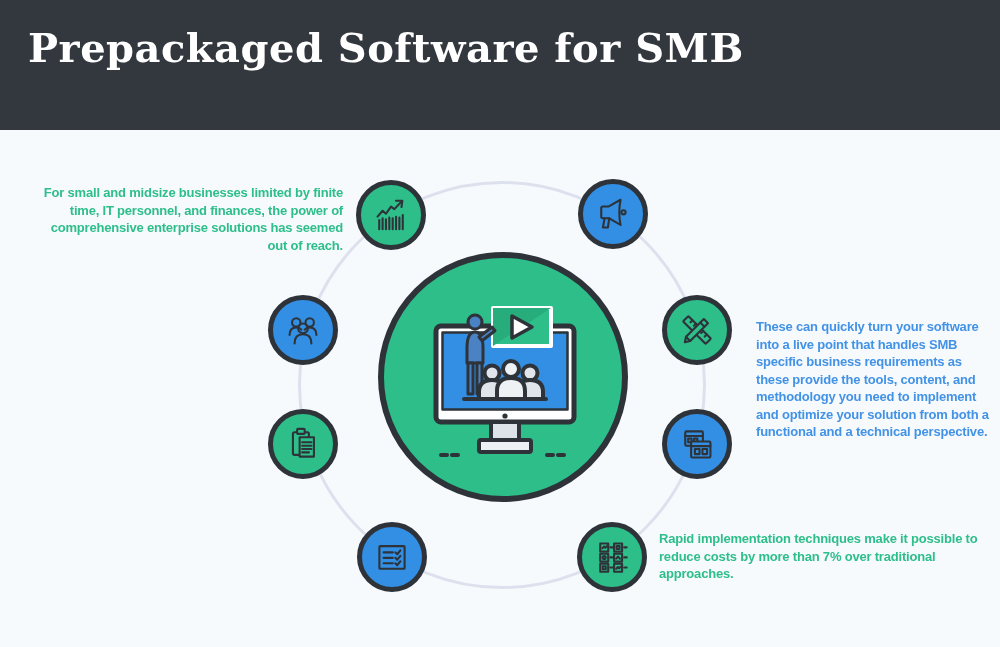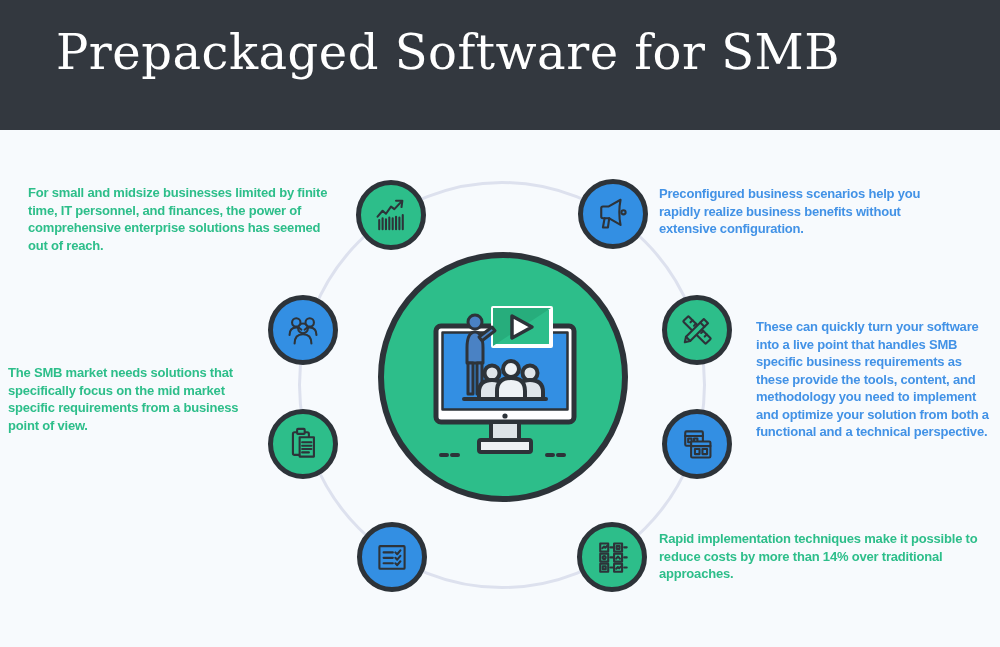--- a/index.html
+++ b/index.html
@@ -3,36 +3,36 @@
 <meta charset="utf-8">
 <style>
   :root{
     --header-bg:#33383f; --background:#f7fafd; --green:#2dbe8a; --blue:#338fe3;
     --dark-stroke:#2d3339; --ring:#dde1ee; --text-green:#2dbe8a; --text-blue:#4292e6;
   }
   *{margin:0;padding:0;box-sizing:border-box}
   body{font-family:"Liberation Sans",sans-serif;background:#fff}
   .stage{position:relative;width:1000px;height:647px;overflow:hidden;background:var(--background)}
   .header{position:absolute;left:0;top:0;width:1000px;height:130px;background:var(--header-bg)}
-  .header h1{position:absolute;left:56px;top:28px;font-family:"DejaVu Serif",serif;
-    font-weight:400;font-size:48px;color:#fff;line-height:1;letter-spacing:.5px;white-space:nowrap}
+  .header h1{position:absolute;left:28px;top:28px;font-family:"DejaVu Serif",serif;
+    font-weight:700;font-size:40px;color:#fff;line-height:1;letter-spacing:.5px;white-space:nowrap}
   .canvas{position:absolute;left:0;top:130px;width:1000px;height:517px}
   .ring{position:absolute;left:298px;top:51px;width:408px;height:408px;border:3px solid var(--ring);
     border-radius:50%;z-index:0}
   .center-circle{position:absolute;left:378px;top:122px;width:250px;height:250px;border-radius:50%;
     background:var(--green);border:6px solid var(--dark-stroke);z-index:1;display:flex;align-items:center;justify-content:center}
   .badge{position:absolute;width:70px;height:70px;border-radius:50%;border:5px solid var(--dark-stroke);
     display:flex;align-items:center;justify-content:center;z-index:2}
   .badge.green{background:var(--green)}
   .badge.blue{background:var(--blue)}
   .badge svg{width:42px;height:42px}
   .note{position:absolute;font-size:13px;font-weight:700;line-height:17.5px;letter-spacing:-.2px;z-index:2}
   .note.green{color:var(--text-green)}
   .note.blue{color:var(--text-blue)}
-  .note.right{text-align:left}
+  .note.right{text-align:right}
   #note-top-left{left:28px;top:54px;width:315px}
   #note-top-right{left:659px;top:55px;width:300px}
   #note-mid-left{left:8px;top:234px;width:250px}
   #note-mid-right{left:756px;top:188px;width:242px}
   #note-bottom-left{left:14px;top:398px;width:330px}
   #note-bottom-right{left:659px;top:400px;width:330px}
   #badge-growth{left:356px;top:50px}
   #badge-megaphone{left:578px;top:49px}
   #badge-people{left:268px;top:165px}
   #badge-clipboard{left:268px;top:279px}
@@ -184,19 +184,17 @@
         <rect x="11" y="33" width="9.5" height="9.5"></rect>  
           <rect x="14" y="36" width="3.5" height="3.5"></rect> 
           <path d="M23,37.5 h3.5"></path>
         <rect x="27.5" y="33" width="9.5" height="9.5"></rect> 
           <path d="M30,39 l2,-2 l1.5,1.5 l2,-2"></path> 
           <path d="M39.5,37.5 h3"></path>
       </svg>
     </div>
 
     <div class="note green right" id="note-top-left">For small and midsize businesses limited by finite time, IT personnel, and finances, the power of comprehensive enterprise solutions has seemed out of reach.</div>
-    <div class="note blue" id="note-top-right">Preconfigured business scenarios help you rapidly realize business benefits without extensive configuration.</div>
-    <div class="note green right" id="note-mid-left">The SMB market needs solutions that specifically focus on the mid market specific requirements from a business point of view.</div>
     <div class="note blue" id="note-mid-right">These can quickly turn your software into a live point that handles SMB specific business requirements as these provide the tools, content, and methodology you need to implement and optimize your solution from both a functional and a technical perspective.</div>
-    <div class="note green" id="note-bottom-right">Rapid implementation techniques make it possible to reduce costs by more than 14% over traditional approaches.</div>
+    <div class="note green" id="note-bottom-right">Rapid implementation techniques make it possible to reduce costs by more than 7% over traditional approaches.</div>
 
   </div>
 </div>
 
 </body></html>

